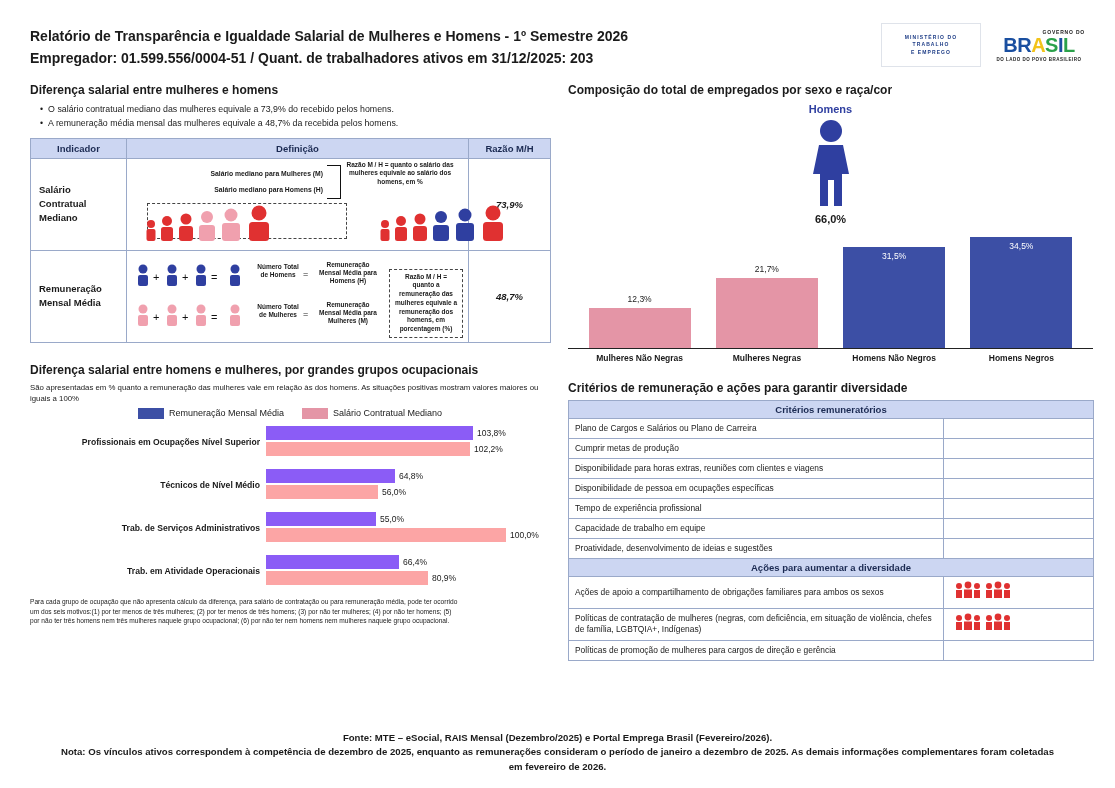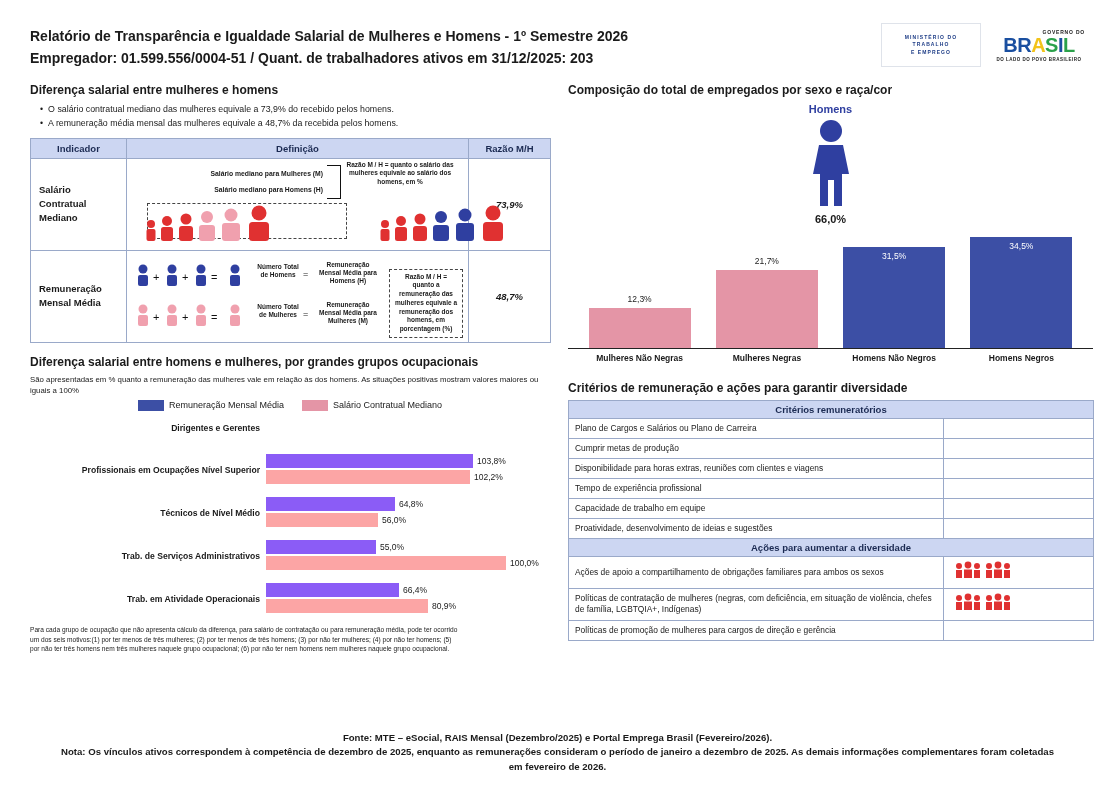--- a/index.html
+++ b/index.html
@@ -255,36 +255,32 @@
               <div style="position:absolute;left:188px;top:50px;width:66px;font-size:6.5px;font-weight:bold;text-align:center;line-height:1.3;">Remuneração Mensal Média para Mulheres (M)</div>
 
               <div class="note-box" style="position:absolute;left:262px;top:18px;width:74px;">Razão M / H = quanto a remuneração das mulheres equivale a remuneração dos homens, em porcentagem (%)</div>
             </div>
           </td>
           <td class="cell-ratio">48,7%</td>
         </tr>
       </tbody>
         </table>
 
-      <div class="sec-title" style="margin-top:12px;">Diferença salarial entre homens e mulheres, por grandes grupos ocupacionais</div>
+      <div class="sec-title" style="margin-top:20px;">Diferença salarial entre homens e mulheres, por grandes grupos ocupacionais</div>
       <div class="og-desc">São apresentadas em % quanto a remuneração das mulheres vale em relação às dos homens. As situações positivas mostram valores maiores ou iguais a 100%</div>
       <div class="legend">
         <span>
           <span class="sw blue"></span><span>Remuneração Mensal Média</span>
         </span>
         <span>
           <span class="sw pink"></span><span>Salário Contratual Mediano</span>
         </span>
       </div>
 
       <div>
-        <div class="og-row" style="height:22px;margin-bottom:14px;">
-          <div class="og-name">Dirigentes e Gerentes</div>
-          <div class="og-bars"></div>
-        </div>
         <div class="og-row">
           <div class="og-name">Profissionais em Ocupações Nível Superior</div>
           <div class="og-bars">
             <div class="og-bar blue" style="width:207px;">
               <span class="val">103,8%</span>
             </div>
             <div class="og-bar pink" style="width:204px;">
               <span class="val">102,2%</span>
             </div>
           </div>
@@ -343,21 +339,21 @@
         </div>
       </div>
 
       <div class="barchart">
         <div class="bargroup">
           <div class="bar pink" style="height:40px;">
             <div class="vout">12,3%</div>
           </div>
         </div>
         <div class="bargroup">
-          <div class="bar pink" style="height:78px;">
+          <div class="bar pink" style="height:70px;">
             <div class="vout">21,7%</div>
           </div>
         </div>
         <div class="bargroup">
           <div class="bar blue" style="height:101px;">
             <div class="vin">31,5%</div>
           </div>
         </div>
         <div class="bargroup">
           <div class="bar blue" style="height:111px;">
@@ -386,20 +382,24 @@
         <tr>
           <td>Plano de Cargos e Salários ou Plano de Carreira</td>
           <td class="mark"></td>
         </tr>
         <tr>
           <td>Cumprir metas de produção</td>
           <td class="mark"></td>
         </tr>
         <tr>
           <td>Disponibilidade para horas extras, reuniões com clientes e viagens</td>
+          <td class="mark"></td>
+        </tr>
+        <tr>
+          <td>Disponibilidade de pessoa em ocupações específicas</td>
           <td class="mark"></td>
         </tr>
         <tr>
           <td>Tempo de experiência profissional</td>
           <td class="mark"></td>
         </tr>
         <tr>
           <td>Capacidade de trabalho em equipe</td>
           <td class="mark"></td>
         </tr>

